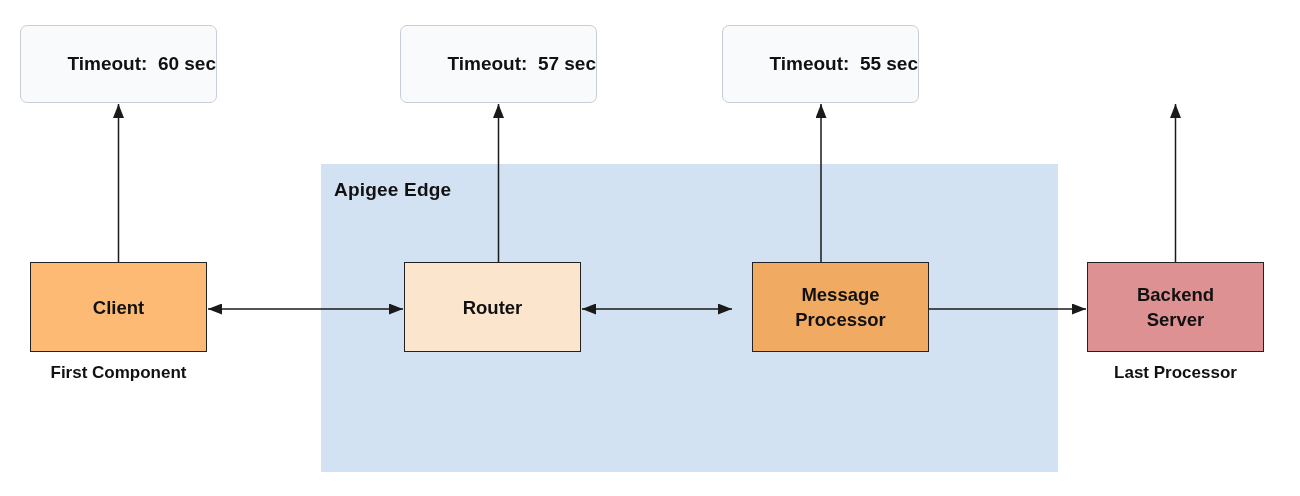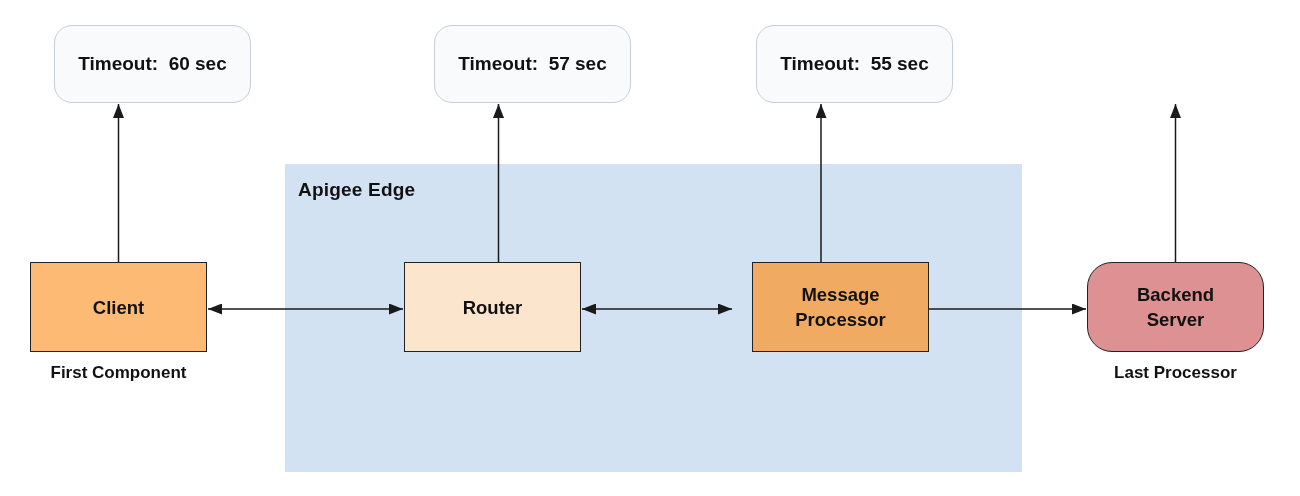--- a/index.html
+++ b/index.html
@@ -42,27 +42,26 @@
     z-index: 2;
     pointer-events: none;
   }
   
   .timeout-box {
     position: absolute;
     top: 25px;
     width: 197px;
     height: 78px;
     border: 1px solid #c7ced8;
-    border-radius: 18px;
+    border-radius: 7px;
     background: #f8fafb;
     display: flex;
     align-items: center;
-    justify-content: center;
+    justify-content: flex-end;
     z-index: 3;
-    margin-left: 34px;
   }
   .timeout-text {
     font-size: 19px;
     font-weight: 700;
     white-space: pre;
     color: #111111;
   }
   
   .comp-box {
     position: absolute;
@@ -93,21 +92,21 @@
     font-weight: 700;
     z-index: 3;
     color: #111111;
   }
 </style>
 </head>
 <body>
 
 <div class="canvas">
 
-  <div class="apigee-box" style="background-color: rgb(210, 226, 243);">
+  <div class="apigee-box" style="background-color: rgb(210, 226, 243); margin-left: 36px;">
     <div class="apigee-label">Apigee Edge</div>
   </div>
 
   <svg class="arrows" viewBox="0 0 1300 496" xmlns="http://www.w3.org/2000/svg">
     <defs>
       <marker id="ah" orient="auto-start-reverse" markerUnits="userSpaceOnUse" markerWidth="15" markerHeight="11" refX="14" refY="5.5">
         <path d="M0,0 L14,5.5 L0,11 Z" fill="#1a1a1a"></path>
       </marker>
     </defs>
 
@@ -133,20 +132,20 @@
 
   <div class="comp-box" style="left: 30px; background-color: #fdba74; justify-content: center;">
     <span class="comp-label">Client</span>
   </div>
   <div class="comp-box" style="left: 404px; background-color: rgb(251, 229, 204);">
     <span class="comp-label">Router</span>
   </div>
   <div class="comp-box" style="left: 733px; background-color: rgb(241, 170, 98); margin-left: 19px;">
     <span class="comp-label">Message Processor</span>
   </div>
-  <div class="comp-box" style="left: 1087px; background-color: rgb(221, 145, 146); border-radius: 25px;">
+  <div class="comp-box" style="left: 1087px; background-color: rgb(221, 145, 146);">
     <span class="comp-label">Backend Server</span>
   </div>
 
   <div class="sublabel" style="left:30px">First Component</div>
   <div class="sublabel" style="left:1087px">Last Processor</div>
 
 </div>
 
 </body></html>

